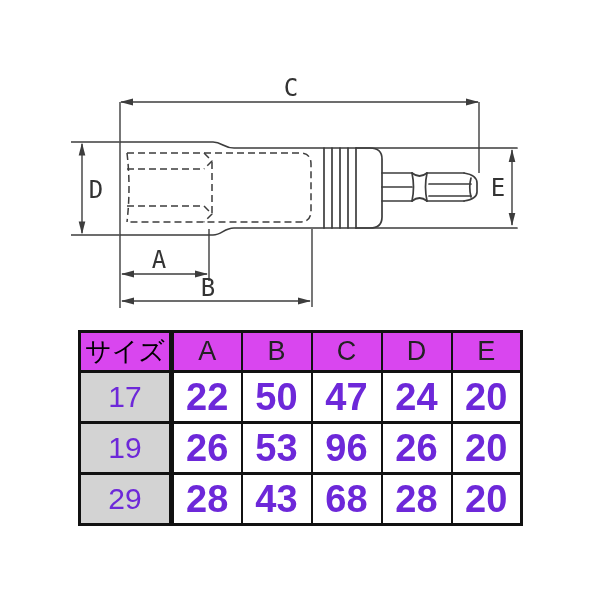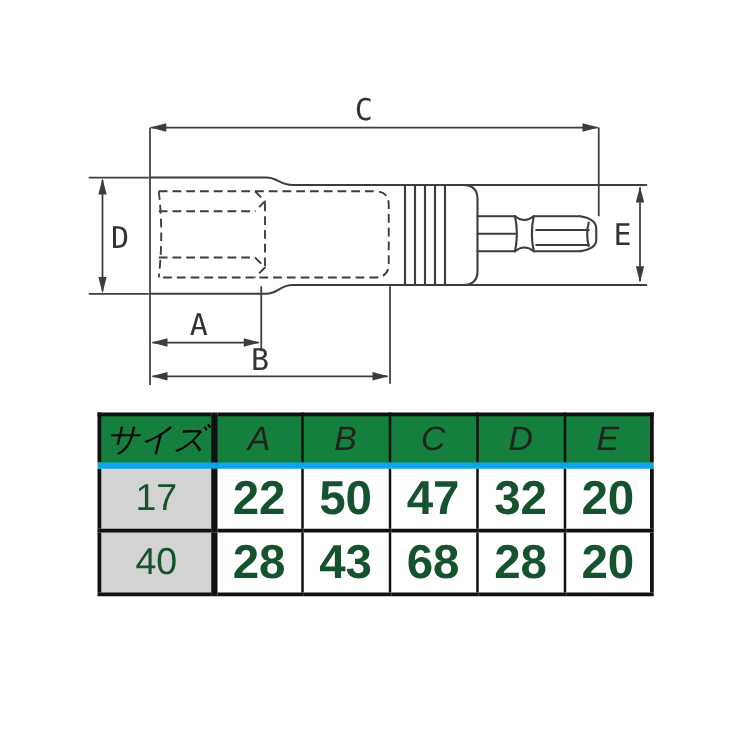--- a/index.html
+++ b/index.html
@@ -12,23 +12,23 @@
   .dashed{fill:none;stroke:#3d3d3d;stroke-width:1.5;stroke-dasharray:7 4;stroke-linejoin:round;}
   .dim{fill:none;stroke:#3d3d3d;stroke-width:1.4;}
   .arrow{fill:#3d3d3d;stroke:none;}
   .dimlabel{font-family:"DejaVu Sans Mono","Liberation Mono",monospace;
             font-size:24px;fill:#333;}
 
   
   table.dims{position:absolute;left:78px;top:330px;border-collapse:collapse;
              table-layout:fixed;border:3px solid #111;}
   table.dims th,table.dims td{padding:0;text-align:center;vertical-align:middle;
-             border:2px solid #111;color:#14532d;}
-  table.dims th{background:#15803d;height:37px;font-size:27px;font-weight:normal;color:#222;
-             border-bottom:5px solid #0ea5e9;font-style:italic;}
+             border:2px solid #111;color:#6d28d9;}
+  table.dims th{background:#d946ef;height:37px;font-size:27px;font-weight:normal;color:#222;
+             border-bottom:1px solid #0ea5e9;}
   table.dims th.szh{font-size:26px;color:#000;border-right:5px solid #111;}
   table.dims td{height:48px;border-top:3px solid #111;border-bottom:3px solid #111;}
   table.dims td.szc{background:#d3d3d3;font-size:30px;border-right:5px solid #111;}
   table.dims td.val{background:#fff;font-size:38px;font-weight:bold;}
   col.c-size{width:92px;} col.c-dim{width:70px;}
 </style>
 </head>
 <body>
 
 <svg id="diagram" width="600" height="330" viewBox="0 0 600 330" xmlns="http://www.w3.org/2000/svg">
@@ -138,25 +138,33 @@
     <th>B</th>
     <th>C</th>
     <th>D</th>
     <th>E</th>
   </tr>
   <tr>
     <td class="szc">17</td>
     <td class="val">22</td>
     <td class="val">50</td>
     <td class="val">47</td>
-    <td class="val">32</td>
+    <td class="val">24</td>
     <td class="val">20</td>
   </tr>
   <tr>
-    <td class="szc">40</td>
+    <td class="szc">19</td>
+    <td class="val">26</td>
+    <td class="val">53</td>
+    <td class="val">96</td>
+    <td class="val">26</td>
+    <td class="val">20</td>
+  </tr>
+  <tr>
+    <td class="szc">29</td>
     <td class="val">28</td>
     <td class="val">43</td>
     <td class="val">68</td>
     <td class="val">28</td>
     <td class="val">20</td>
   </tr>
   </tbody>
 </table>
 
 </body></html>

